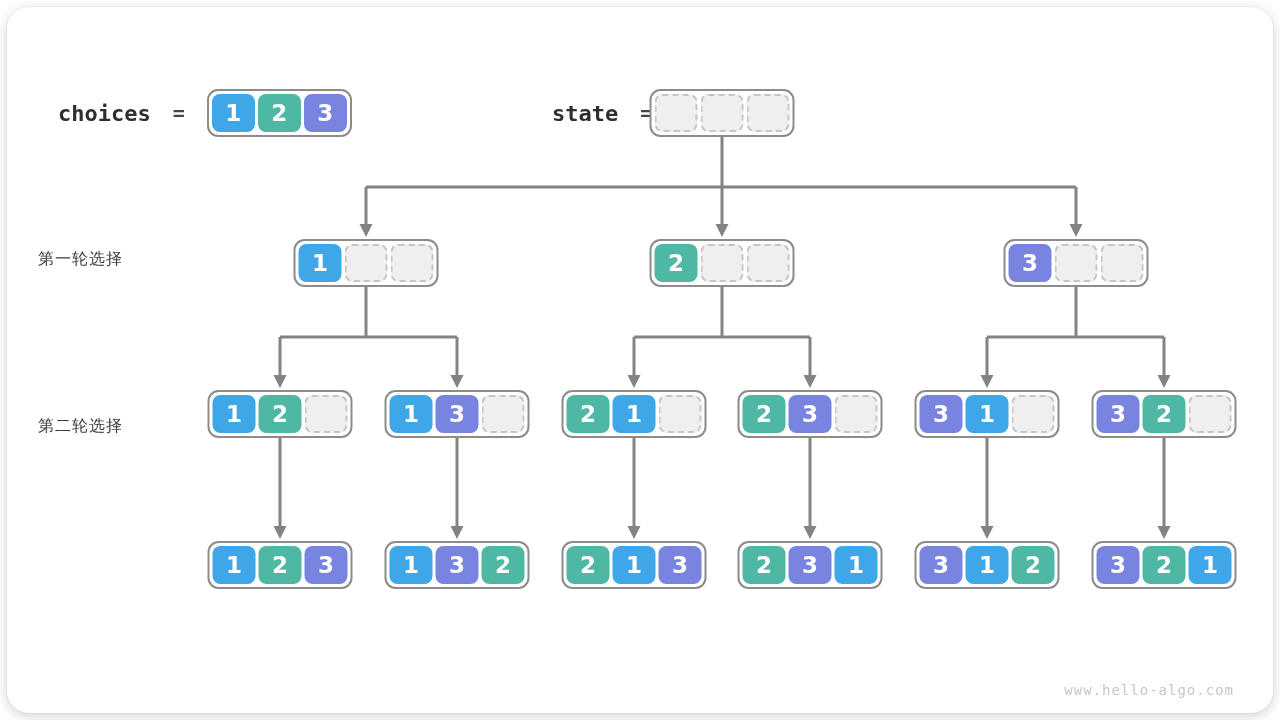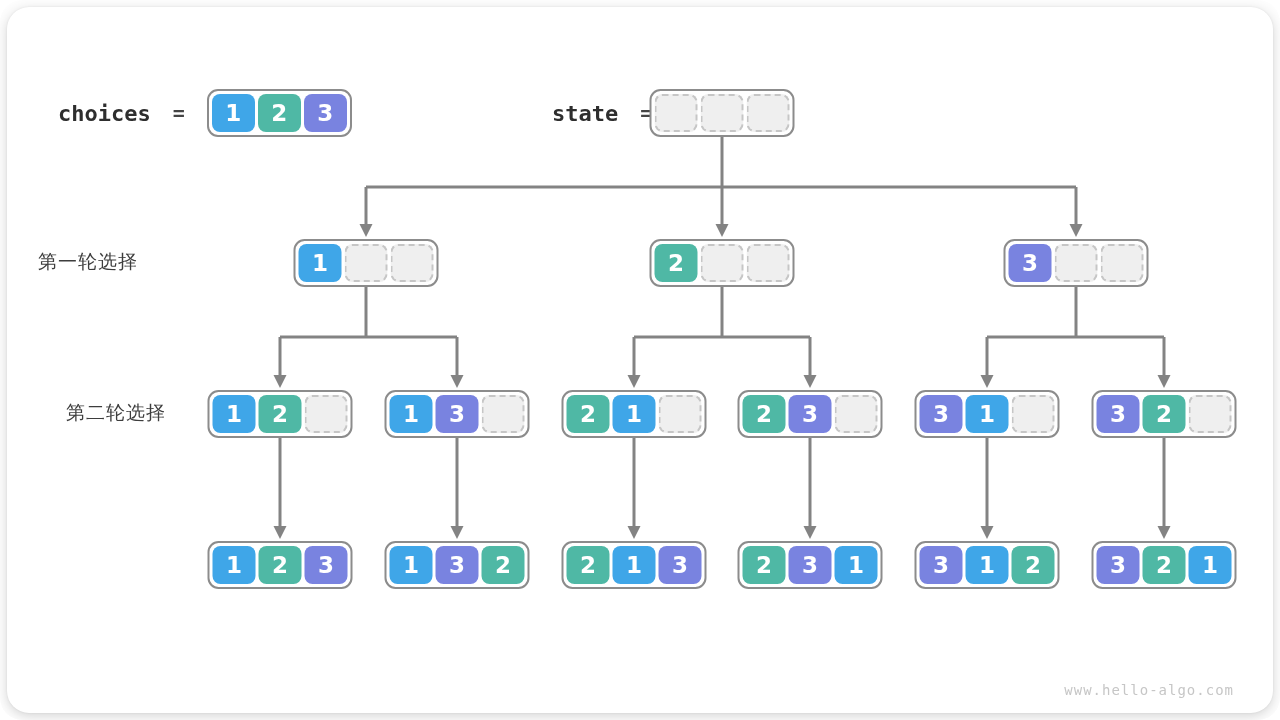--- a/index.html
+++ b/index.html
@@ -12,21 +12,21 @@
   .eq{font-family:"DejaVu Sans Mono","Liberation Mono",monospace;font-weight:700;
       font-size:20px;color:#444;}
   .legend{position:absolute;display:flex;align-items:center;gap:22px;height:48px;}
   .array-box{box-sizing:border-box;display:flex;gap:3px;padding:3px;width:145px;height:48px;
              background:#ffffff;border:2px solid #8c8c8c;border-radius:11px;}
   .cell{box-sizing:border-box;width:43px;height:38px;border-radius:8px;display:flex;
         align-items:center;justify-content:center;color:#ffffff;font-weight:700;font-size:23px;
         font-family:"DejaVu Sans","Liberation Sans",sans-serif;}
   .cell.empty{background:#efefef;border:2px dashed #c6c6c6;}
   .abs-center{position:absolute;transform:translateX(-50%);}
-  .row-label{position:absolute;left:38px;font-size:19px;color:#3d3d3d;font-weight:500;
+  .row-label{position:absolute;left:38px;font-size:16px;color:#3d3d3d;font-weight:500;
              letter-spacing:1px;white-space:nowrap;}
   #arrows{position:absolute;left:0;top:0;}
   #watermark{position:absolute;right:46px;bottom:22px;
              font-family:"DejaVu Sans Mono","Liberation Mono",monospace;
              font-size:14px;color:#c6c6c6;letter-spacing:1px;}
 </style>
 </head>
 <body>
 
 <div id="stage">
@@ -82,21 +82,21 @@
         <div class="cell" style="background: rgb(121, 131, 224);">3</div>
       </div>
   </div>
 
   <div class="legend" style="left:552px;top:89px;">
     <span class="code-label">state</span>
     <span class="eq">=</span>
   </div>
 
   <div class="row-label" style="top:249px;">第一轮选择</div>
-  <div class="row-label" style="top:400px;margin-left:28px;">第二轮选择</div>
+  <div class="row-label" style="top:416px;">第二轮选择</div>
 
   <div id="nodes-layer">
       <div class="array-box abs-center" style="left: 722px; top: 89px;">
         <div class="cell empty"></div>
         <div class="cell empty"></div>
         <div class="cell empty"></div>
       </div>
       <div class="array-box abs-center" style="left: 366px; top: 239px;">
         <div class="cell" style="background: rgb(63, 166, 232);">1</div>
         <div class="cell empty"></div>

